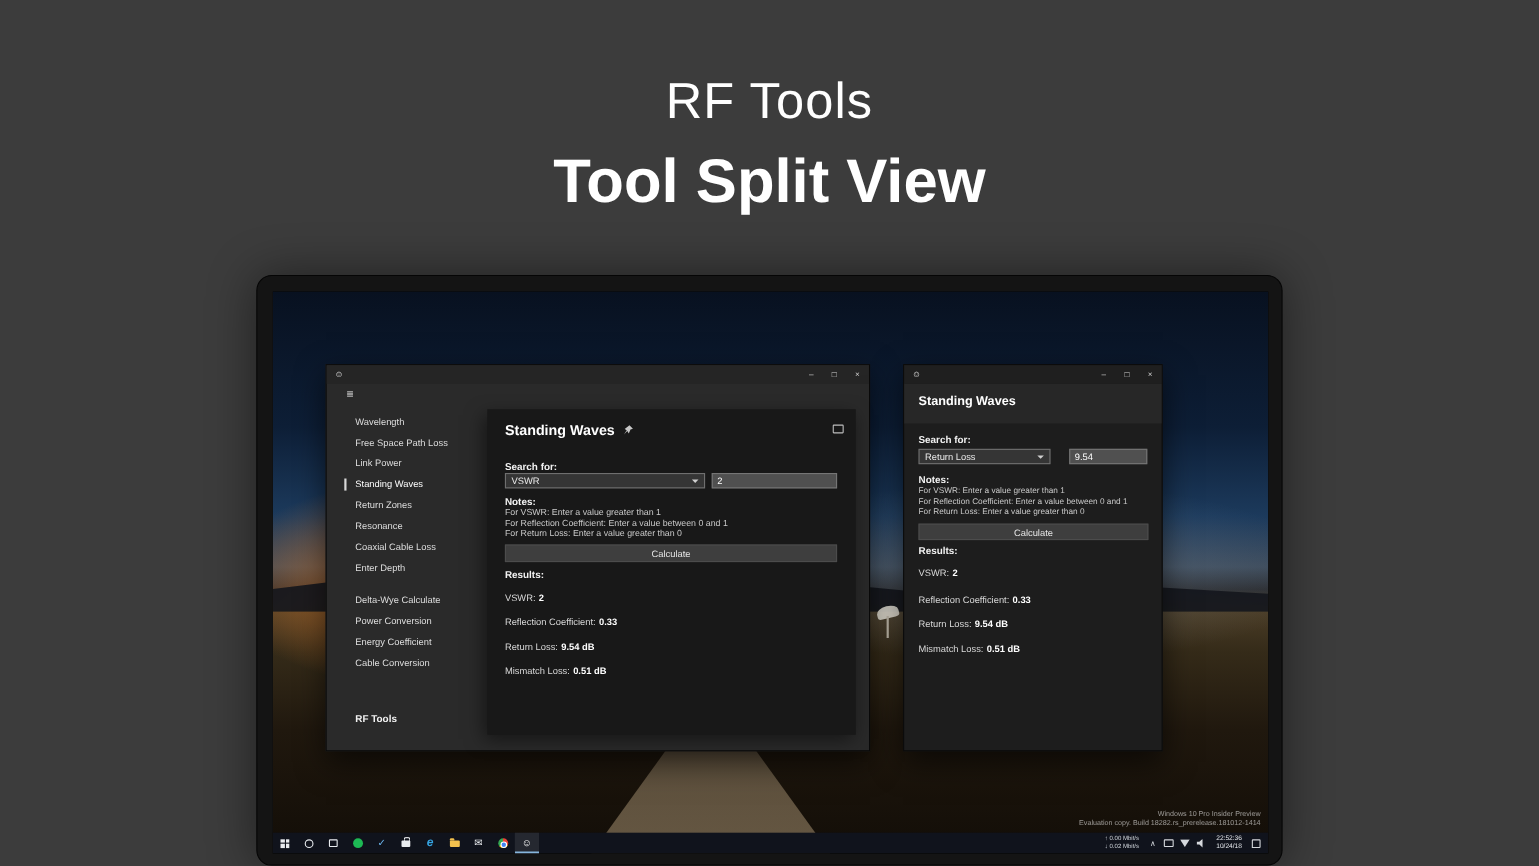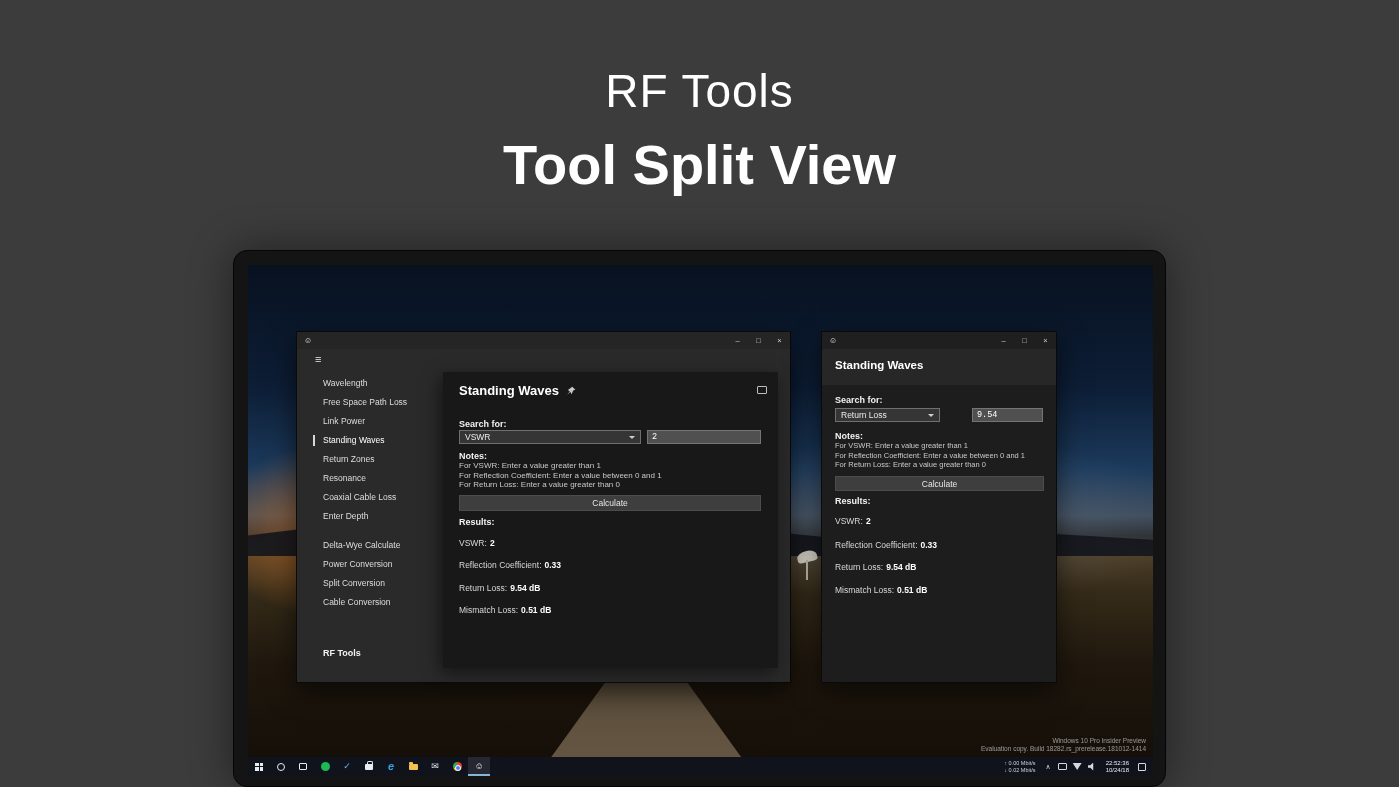--- a/index.html
+++ b/index.html
@@ -66,21 +66,21 @@
   .popout-icon { position:absolute; right:11px; top:14px; width:10px; height:8px;
                  border:1px solid #bdbdbd; border-radius:1px; }
   .sec-label { position:absolute; left:16px; font-size:9px; font-weight:bold; color:#f2f2f2; }
   .select { position:absolute; height:14px; background:#353535; border:1px solid #6f6f6f;
             display:flex; align-items:center; justify-content:space-between;
             padding:0 5px; font-size:8.5px; color:#eaeaea; }
   .chev { width:0; height:0; border-left:3px solid transparent; border-right:3px solid transparent;
           border-top:3.5px solid #d0d0d0; }
   .value-input { position:absolute; height:14px; background:#505050; border:1px solid #757575;
                  color:#ffffff; font-size:8.5px; padding:0 4px;
-                 font-family:Liberation Mono, monospace; }
+                 font-family:Liberation Sans, sans-serif; }
   .notes { position:absolute; left:16px; font-size:8px; line-height:9.5px; color:#c9c9c9; white-space:nowrap; }
   .calc-btn { position:absolute; left:16px; background:#3e3e3e; border:1px solid #4c4c4c;
               color:#e6e6e6; font-size:8.5px; display:flex; align-items:center; justify-content:center; }
   .result-row { position:absolute; left:16px; font-size:8.5px; color:#d8d8d8; white-space:nowrap; }
   .result-row .rvalue { font-weight:bold; color:#ffffff; margin-left:3px; }
 
   
   .split-window { left:573px; top:66px; width:236px; height:352px; background:#1d1d1d; z-index:10; }
   .split-window .titlebar { background:#1f1f1f; }
   .split-header { position:absolute; top:17px; left:0; right:0; height:36px; background:#272727; }
@@ -157,21 +157,21 @@
         <div class="nav-item">Wavelength</div>
         <div class="nav-item">Free Space Path Loss</div>
         <div class="nav-item">Link Power</div>
         <div class="nav-item selected">Standing Waves</div>
         <div class="nav-item">Return Zones</div>
         <div class="nav-item">Resonance</div>
         <div class="nav-item">Coaxial Cable Loss</div>
         <div class="nav-item">Enter Depth</div>
         <div class="nav-item group2">Delta-Wye Calculate</div>
         <div class="nav-item">Power Conversion</div>
-        <div class="nav-item">Split Conversion</div>
+        <div class="nav-item">Energy Coefficient</div>
         <div class="nav-item">Cable Conversion</div>
       </nav>
       <div class="sidebar-footer">RF Tools</div>
 
       <section class="tool-panel">
         <div class="panel-header">
           <span class="panel-title">Standing Waves</span>
           <span class="pin-icon">
             <svg viewBox="0 0 16 16">
                 <path d="M10 1 L15 6 L11.5 7 L9 13 L6.8 9.2 L2 14.5 L6 8.4 L3 6.5 Z"></path>
@@ -219,21 +219,21 @@
           <span class="win-ctl">–</span>
           <span class="win-ctl">□</span>
           <span class="win-ctl">×</span>
         </div>
       </div>
       <div class="split-header">
         <span class="split-title">Standing Waves</span>
       </div>
 
       <div class="sec-label" style="top:63px">Search for:</div>
-      <div class="select" style="left:13px; top:76px; width:105px;">
+      <div class="select" style="left:13px; top:76px; width:120px;">
         <span>Return Loss</span>
         <span class="chev"></span>
       </div>
       <input class="value-input" style="left: 150px; top: 76px; width: 71px;" value="9.54">
 
       <div class="sec-label" style="top:99px">Notes:</div>
       <div class="notes" style="top:109px">
         <div>For VSWR: Enter a value greater than 1</div>
         <div>For Reflection Coefficient: Enter a value between 0 and 1</div>
         <div>For Return Loss: Enter a value greater than 0</div>

